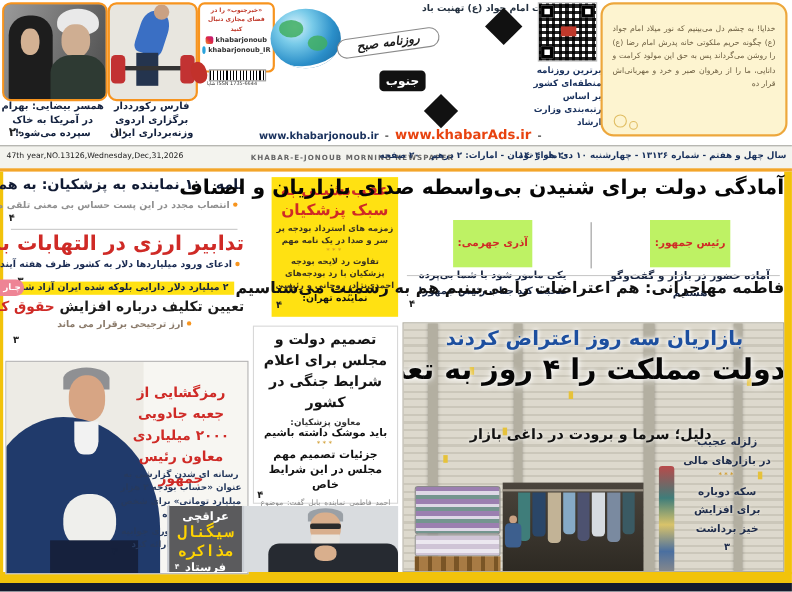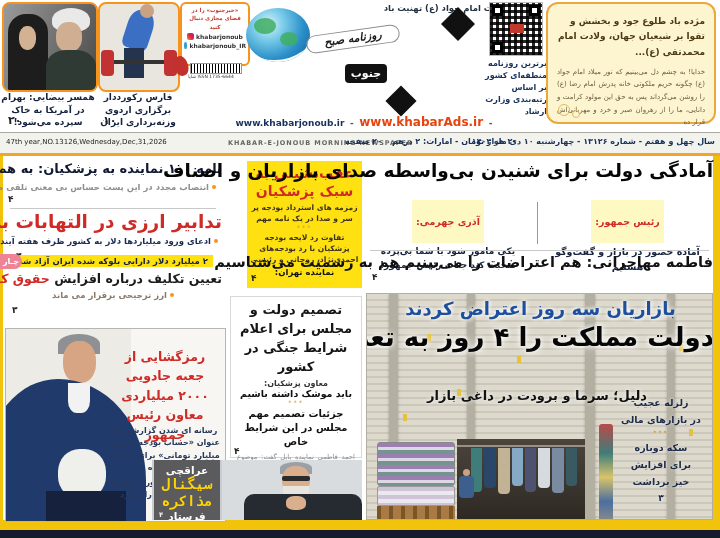--- a/index.html
+++ b/index.html
@@ -68,21 +68,21 @@
   .box{border:1px solid #b5b5b5;background:#f7f6f2;overflow:hidden;}
   .a4txt{font-size:12.5px;font-weight:bold;color:#cf2a26;text-align:center;line-height:1.55;}
   .a4body{font-size:8px;font-weight:bold;color:#273a5e;text-align:center;line-height:1.55;}
   .stars{color:#cf9a2b;font-size:8px;text-align:center;letter-spacing:2px;}
   
   .ybox{background:#ffe112;text-align:center;padding:4px 3px;box-sizing:border-box;}
   .wbox{border:1px solid #d8d8d8;background:#fff;text-align:center;padding:4px 3px;box-sizing:border-box;}
   .smallbody{font-size:6.8px;color:#8a8a8a;line-height:1.6;text-align:justify;padding:0 3px;}
   .apanel{background:#5b5b5d;text-align:center;color:#fff;}
   
-  .tag-y{background:#fef9c3;color:#cf2a26;font-weight:bold;padding:16px 4px;display:inline-block;}
+  .tag-y{background:#bef264;color:#cf2a26;font-weight:bold;padding:16px 4px;display:inline-block;}
   .sub-navy{font-weight:bold;color:#16233f;line-height:1.55;text-align:center;}
   .hl-y{background:#ffe112;color:#16233f;font-weight:bold;padding:1px 5px;display:inline-block;}
   
   .bazaar{background:repeating-linear-gradient(180deg,#ddd9cd 0 5px,#cbc7ba 5px 7px);border:1px solid #b2aea1;overflow:hidden;box-sizing:border-box;}
   .pillar{background:#b3afa1;box-shadow:0 0 3px rgba(0,0,0,.25);}
   .ytag{background:#e6c23a;width:4px;height:7px;}
   .kicker{font-weight:bold;color:#1d4f9f;text-align:center;white-space:nowrap;text-shadow:0 0 4px #fff,0 0 6px #fff;}
   .bigh{font-weight:bold;color:#060606;text-align:center;white-space:nowrap;text-shadow:0 0 4px #fff,0 0 8px #fff;}
   .subh{font-weight:bold;color:#111;text-align:center;white-space:nowrap;text-shadow:0 0 4px #fff;}
   .sidecol{font-size:9.5px;font-weight:bold;color:#1d2b4a;text-align:center;line-height:1.8;text-shadow:0 0 3px #efece2;}
@@ -147,21 +147,20 @@
 
   <div class="abs qr" style="left:489px;top:2px;width:52px;height:52px;">
     <div class="finder" style="left:2px;top:2px;"></div>
     <div class="finder" style="right:2px;top:2px;"></div>
     <div class="finder" style="left:2px;bottom:2px;"></div>
     <div class="qrtag" style="left:20px;top:21px;width:14px;height:9px;"></div>
   </div>
   <div class="abs rank" style="left:481px;top:58px;width:66px;">برترین روزنامه منطقه‌ای کشور بر اساس رتبه‌بندی وزارت ارشاد</div>
 
   <div class="abs pray" style="left:546px;top:2px;width:170px;height:122px;">
-    <div class="pt">مژده باد طلوع جود و بخشش و تقوا بر شیعیان جهان، ولادت امام محمدتقی (ع)...</div>
     <div class="pb">خدایا! به چشم دل می‌بینیم که نور میلاد امام جواد (ع) چگونه حریم ملکوتی خانه پدرش امام رضا (ع) را روشن می‌گرداند پس به حق این مولود کرامت و دانایی، ما را از رهروان صبر و خرد و مهربانی‌اش قرار ده</div>
     <div class="pcirc" style="left:10px;bottom:6px;width:10px;height:10px;"></div>
     <div class="pcirc" style="left:24px;bottom:4px;width:6px;height:6px;"></div>
   </div>
 
   <div class="abs urls ltr" style="left:178px;top:111px;width:372px;height:16px;">
     <span class="u1">www.khabarjonoub.ir</span>
     <span class="usep">-</span>
     <span class="u2">www.khabarAds.ir</span>
     <span class="usep">-</span>

